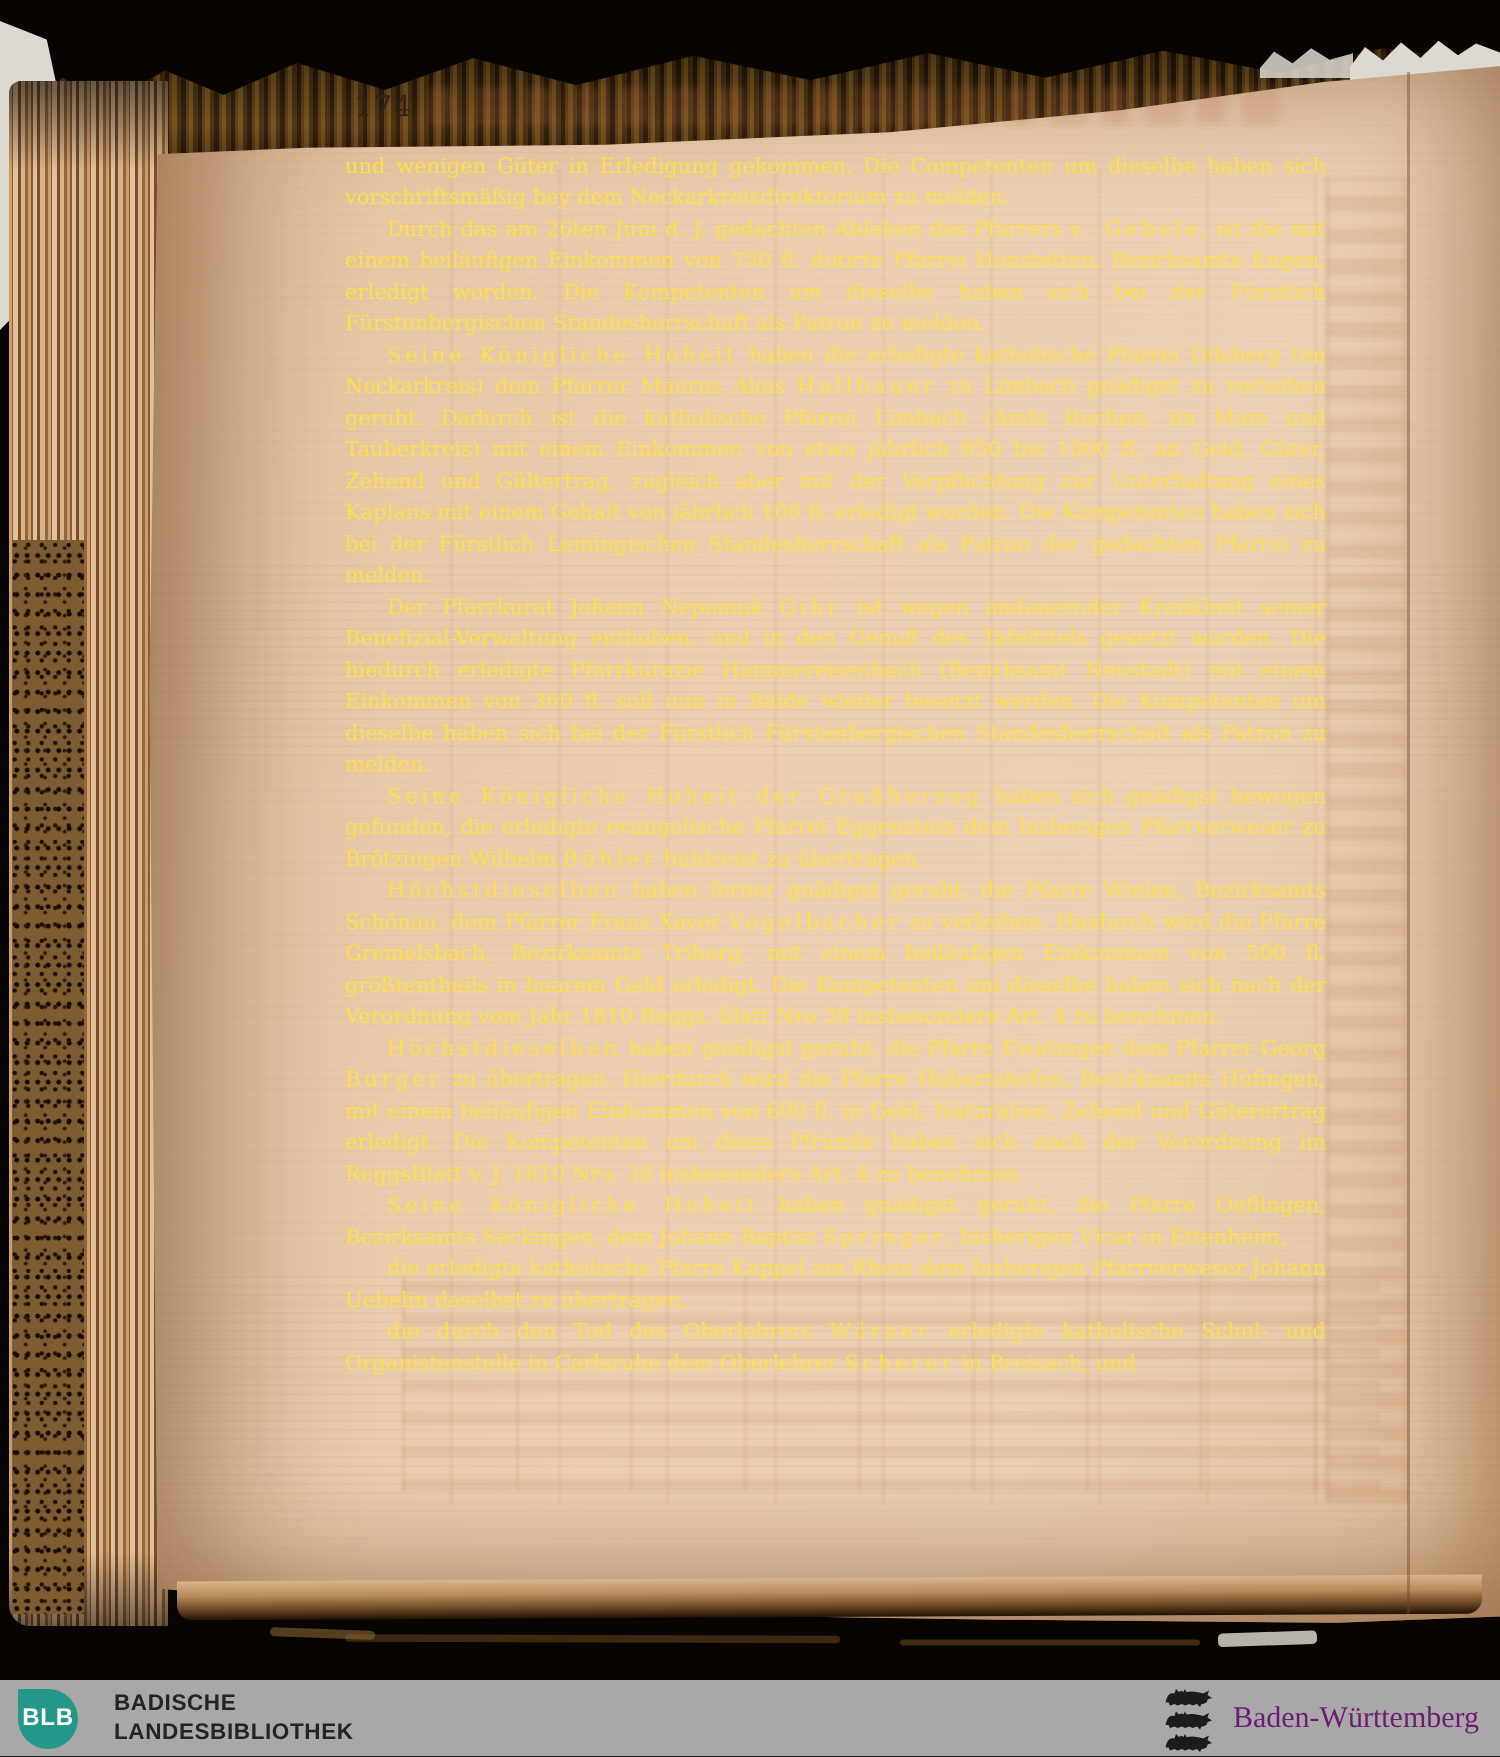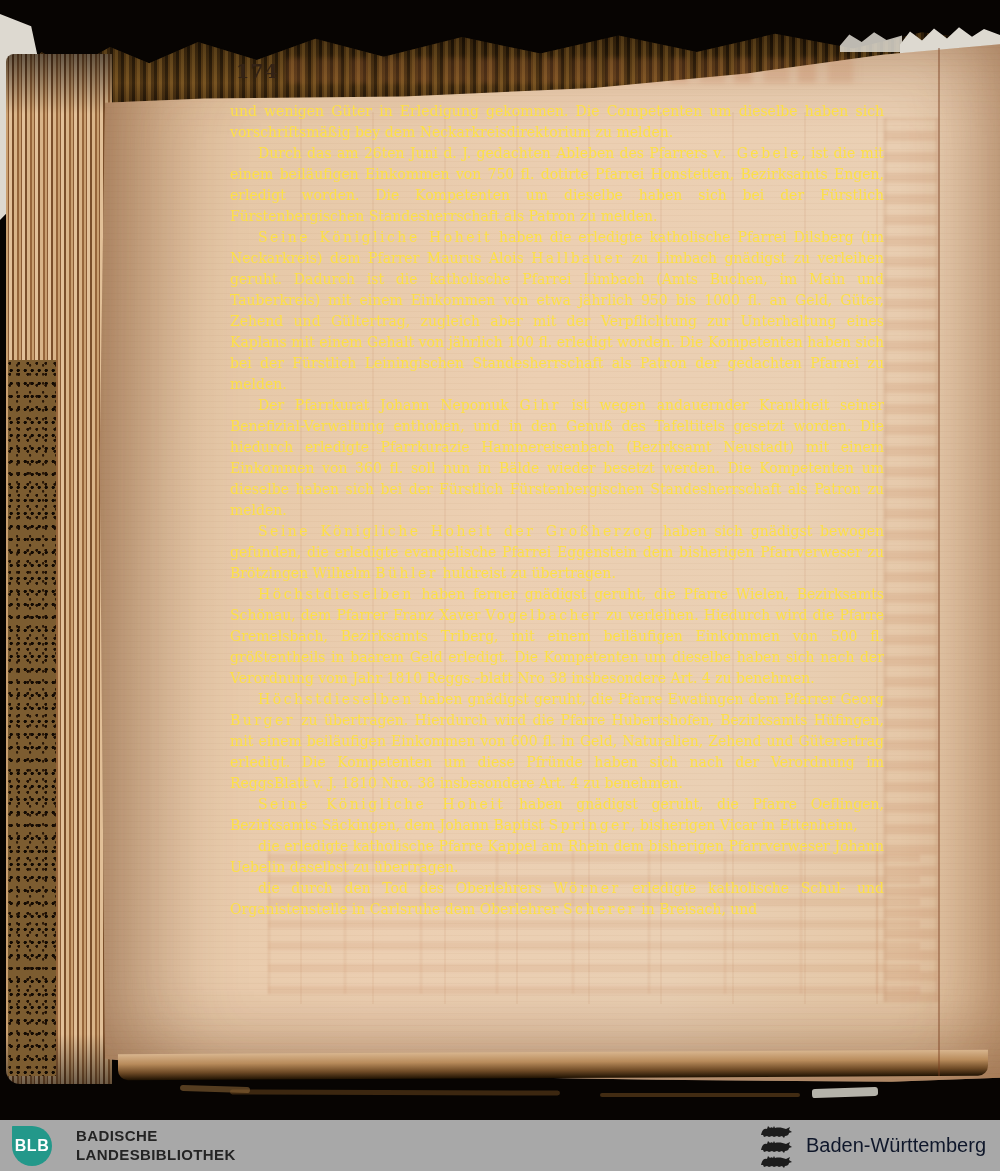--- a/index.html
+++ b/index.html
@@ -59,39 +59,39 @@
   .ghost-col{left:884px;top:118px;width:50px;height:884px;opacity:.38;filter:blur(1.4px);
     border-left:2px solid rgba(160,88,48,.5);border-right:2px solid rgba(160,88,48,.45);
     background:repeating-linear-gradient(0deg, rgba(177,102,60,.38) 0 10px, rgba(177,102,60,.05) 10px 21px);}
   .ghost-bottom{left:268px;top:850px;width:652px;height:144px;opacity:.55;filter:blur(1.1px);
     background:
       repeating-linear-gradient(90deg, rgba(176,100,58,.24) 0 2px, transparent 2px 76px),
       repeating-linear-gradient(0deg, rgba(176,100,58,.18) 0 8px, transparent 8px 22px);}
   .fold-line{left:938px;top:48px;width:2px;height:1028px;background:rgba(118,60,28,.42);}
 
   
-  .page-number{position:absolute;left:236px;top:60px;font-size:19px;font-weight:bold;
+  .page-number{position:absolute;left:236px;top:60px;font-size:19px;font-weight:normal;
     color:#332215;letter-spacing:1px;}
   .body-text{position:absolute;left:230px;top:101px;width:654px;color:#fde047;
     font-size:14px;line-height:21px;text-align:justify;}
   .body-text p{margin:0;text-indent:28px;}
   .body-text p.no-indent{text-indent:0;}
   .sperr{letter-spacing:2.5px;}
 
   
   .footer{position:absolute;left:0;bottom:0;width:1000px;height:51px;background:#a8a8a8;
     display:flex;align-items:center;justify-content:space-between;
     font-family:"Liberation Sans", sans-serif;}
   .footer-left{display:flex;align-items:center;padding-left:12px;cursor:pointer;}
   .blb-logo{width:40px;height:40px;background:#23988a;border-radius:2% 52% 52% 52%;
     display:flex;align-items:center;justify-content:center;}
   .blb-logo span{color:#fff;font-weight:bold;font-size:16px;letter-spacing:.5px;}
   .lib-name{color:#242424;font-weight:bold;font-size:15px;line-height:1.22;letter-spacing:.4px;margin-left:24px;}
   .footer-right{display:flex;align-items:center;gap:12px;padding-right:14px;cursor:pointer;}
-  .state-name{color:#0f172a;font-size:20px;}
+  .state-name{color:#701a75;font-size:20px;font-family:Liberation Serif, serif;}
   .coa{display:block;}
 </style>
 </head>
 <body>
 
 <div class="stage">
 
   <div class="top-edge"></div>
   <div class="scrap scrap-left"></div>
   <div class="scrap scrap-mid"></div>

